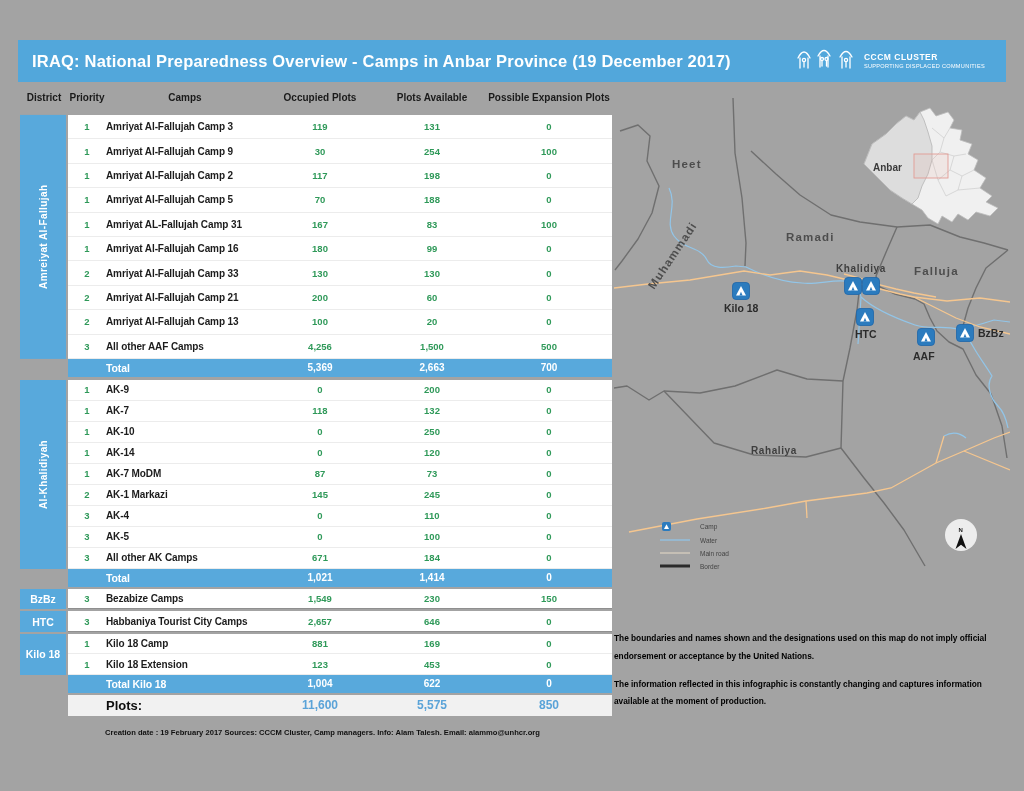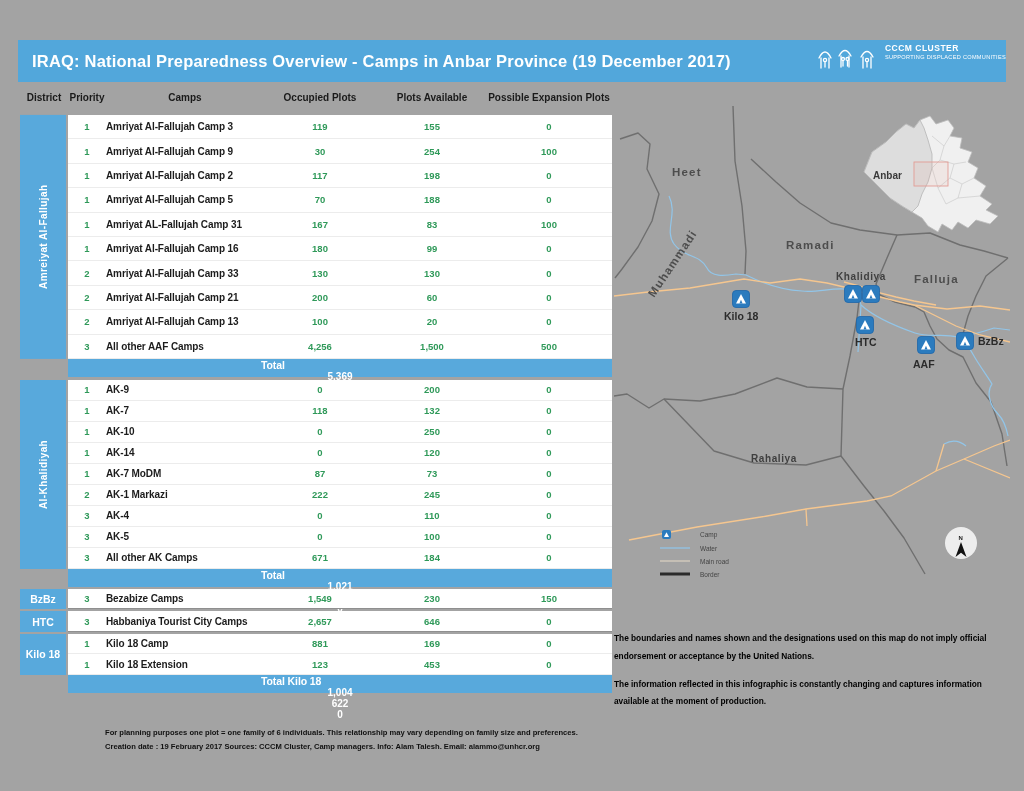--- a/index.html
+++ b/index.html
@@ -2,21 +2,21 @@
 <html><head>
 <meta charset="utf-8">
 <style>
   html,body{margin:0;padding:0;background:#fff;}
   body{font-family:"Liberation Sans", sans-serif; -webkit-font-smoothing:antialiased;}
   .page{position:relative;width:1024px;height:791px;background:#a3a3a3;outline:1px solid #cfcfcf;overflow:hidden;}
 
   
   .topbar{position:absolute;left:18px;top:40px;width:988px;height:42px;background:#52A7DB;display:flex;align-items:center;justify-content:space-between;}
   .topbar .title{color:#fff;font-weight:bold;font-size:16.5px;padding-left:14px;letter-spacing:.2px;}
-  .logo{display:flex;align-items:flex-start;gap:6px;padding-right:0;}
+  .logo{display:flex;align-items:center;gap:6px;padding-right:21px;}
   .logo-text{color:#fff;line-height:1.15;}
   .logo-text .l1{font-weight:bold;font-size:8.5px;letter-spacing:.5px;}
   .logo-text .l2{font-size:5.6px;letter-spacing:.3px;}
 
   
   .col-headers{position:absolute;left:20px;top:92px;display:flex;font-weight:bold;font-size:10px;color:#1a1a1a;}
   .col-headers .ch{text-align:center;white-space:nowrap;}
   .ch.c-district{width:48px;}
   .ch.c-priority{width:38px;text-align:center;}
   .ch.c-camps{width:158px;}
@@ -34,36 +34,36 @@
   .trow{display:flex;align-items:center;border-bottom:1px solid #ececec;background:#fff;}
   .g0 .trow{height:23.4px;}
   .g1 .trow{height:20px;}
   .g2 .trow,.g3 .trow,.g4 .trow{height:19.5px;}
   .g2 .trow,.g3 .trow{border-bottom:1px solid #8f8f8f;}
   .cell{box-sizing:border-box;}
   .cell.priority{width:38px;text-align:center;color:#2F9959;font-weight:bold;font-size:9.5px;}
   .cell.camp{width:158px;font-weight:bold;font-size:10px;color:#1c1c1c;letter-spacing:-.1px;}
   .cell.num{width:112px;text-align:center;color:#2F9959;font-weight:bold;font-size:9.5px;}
   .cell.num.x{width:122px;}
-  .trow.total{height:18px;background:#58A9DC;border-bottom:none;margin-left:48px;flex-direction:column;}
+  .trow.total{height:18px;background:#58A9DC;border-bottom:none;margin-left:48px;}
   .trow.total .cell{color:#fff;}
   .trow.total .cell.camp{font-size:10.5px;}
   .trow.total .cell.num{font-size:10px;color:#fff;}
   .srow{display:flex;align-items:center;height:21px;margin-left:48px;background:#f1f1f1;}
   .srow .slabel{width:196px;padding-left:38px;box-sizing:border-box;font-weight:bold;font-size:13px;color:#0d0d0d;}
   .srow .sval{width:112px;text-align:center;font-weight:bold;font-size:12px;color:#5AA3D8;}
   .srow .sval.x{width:122px;}
 
   
   .footnotes{position:absolute;left:105px;top:726px;width:480px;font-size:7.6px;font-weight:600;color:#111;line-height:1.9;}
   .disclaimer{position:absolute;left:614px;top:630px;width:394px;font-size:8.3px;font-weight:600;color:#000;line-height:2.15;}
   .disclaimer p{margin:0 0 10px 0;}
 
   
-  .map-wrap{position:absolute;left:614px;top:106px;width:396px;height:525px;}
+  .map-wrap{position:absolute;left:614px;top:98px;width:396px;height:525px;}
   .map-wrap svg{display:block;}
   .city{font:700 11.5px "Liberation Sans", sans-serif;fill:#4d4d4d;letter-spacing:1.2px;}
   .town{font:700 10px "Liberation Sans", sans-serif;fill:#3f3f3f;letter-spacing:.6px;}
   .camp-label{font:700 10.5px "Liberation Sans", sans-serif;fill:#2b2b2b;}
   .legend-t{font:400 6.5px "Liberation Sans", sans-serif;fill:#444;}
   .inset-label{font:700 10px "Liberation Sans", sans-serif;fill:#3a3a3a;}
   .north-t{font:700 6px "Liberation Sans", sans-serif;fill:#222;}
 </style>
 </head>
 <body>
@@ -111,21 +111,21 @@
 
   <div id="table">
       <div class="group g0">
         <div class="block">
           <div class="side vertical">Amreiyat Al-Fallujah</div>
           <div class="rows">
             <div class="trow">
               <div class="cell priority">1</div>
               <div class="cell camp">Amriyat Al-Fallujah Camp 3</div>
               <div class="cell num">119</div>
-              <div class="cell num">155</div>
+              <div class="cell num">131</div>
               <div class="cell num x">0</div>
             </div>
             <div class="trow">
               <div class="cell priority">1</div>
               <div class="cell camp">Amriyat Al-Fallujah Camp 9</div>
               <div class="cell num">30</div>
               <div class="cell num">254</div>
               <div class="cell num x">100</div>
             </div>
             <div class="trow">
@@ -229,21 +229,21 @@
             <div class="trow">
               <div class="cell priority">1</div>
               <div class="cell camp">AK-7 MoDM</div>
               <div class="cell num">87</div>
               <div class="cell num">73</div>
               <div class="cell num x">0</div>
             </div>
             <div class="trow">
               <div class="cell priority">2</div>
               <div class="cell camp">AK-1 Markazi</div>
-              <div class="cell num">222</div>
+              <div class="cell num">145</div>
               <div class="cell num">245</div>
               <div class="cell num x">0</div>
             </div>
             <div class="trow">
               <div class="cell priority">3</div>
               <div class="cell camp">AK-4</div>
               <div class="cell num">0</div>
               <div class="cell num">110</div>
               <div class="cell num x">0</div>
             </div>
@@ -320,24 +320,29 @@
           </div>
         </div>
         <div class="trow total">
           <div class="cell priority"></div>
           <div class="cell camp">Total Kilo 18</div>
           <div class="cell num">1,004</div>
           <div class="cell num">622</div>
           <div class="cell num x">0</div>
         </div>
       </div>
+      <div class="srow">
+        <div class="slabel">Plots:</div>
+        <div class="sval">11,600</div>
+        <div class="sval">5,575</div>
+        <div class="sval x">850</div>
+      </div>
     </div>
 
   <div class="footnotes">
-    <div>For planning purposes one plot = one family of 6 individuals. This relationship may vary depending on family size and preferences.</div>
     <div>Creation date : 19 February 2017 Sources: CCCM Cluster, Camp managers. Info: Alam Talesh. Email: alammo@unhcr.org</div>
   </div>
 
   <div class="map-wrap">
     <svg width="396" height="525" viewBox="0 0 396 525">
 
       <g stroke="#6F6F6F" stroke-width="1.4" fill="none" stroke-linejoin="round">
         <path d="M6,33 L24,27 L36,38 L33,63 L45,88 L38,115 L24,141 L8,163 L1,172"></path>
         <path d="M119,0 L121,55 L128,100 L132,145 L131,168"></path>
         <path d="M137,53 L162,76 L186,97 L217,117 L246,124 L283,129 L316,127 L346,139 L370,145 L394,152"></path>

